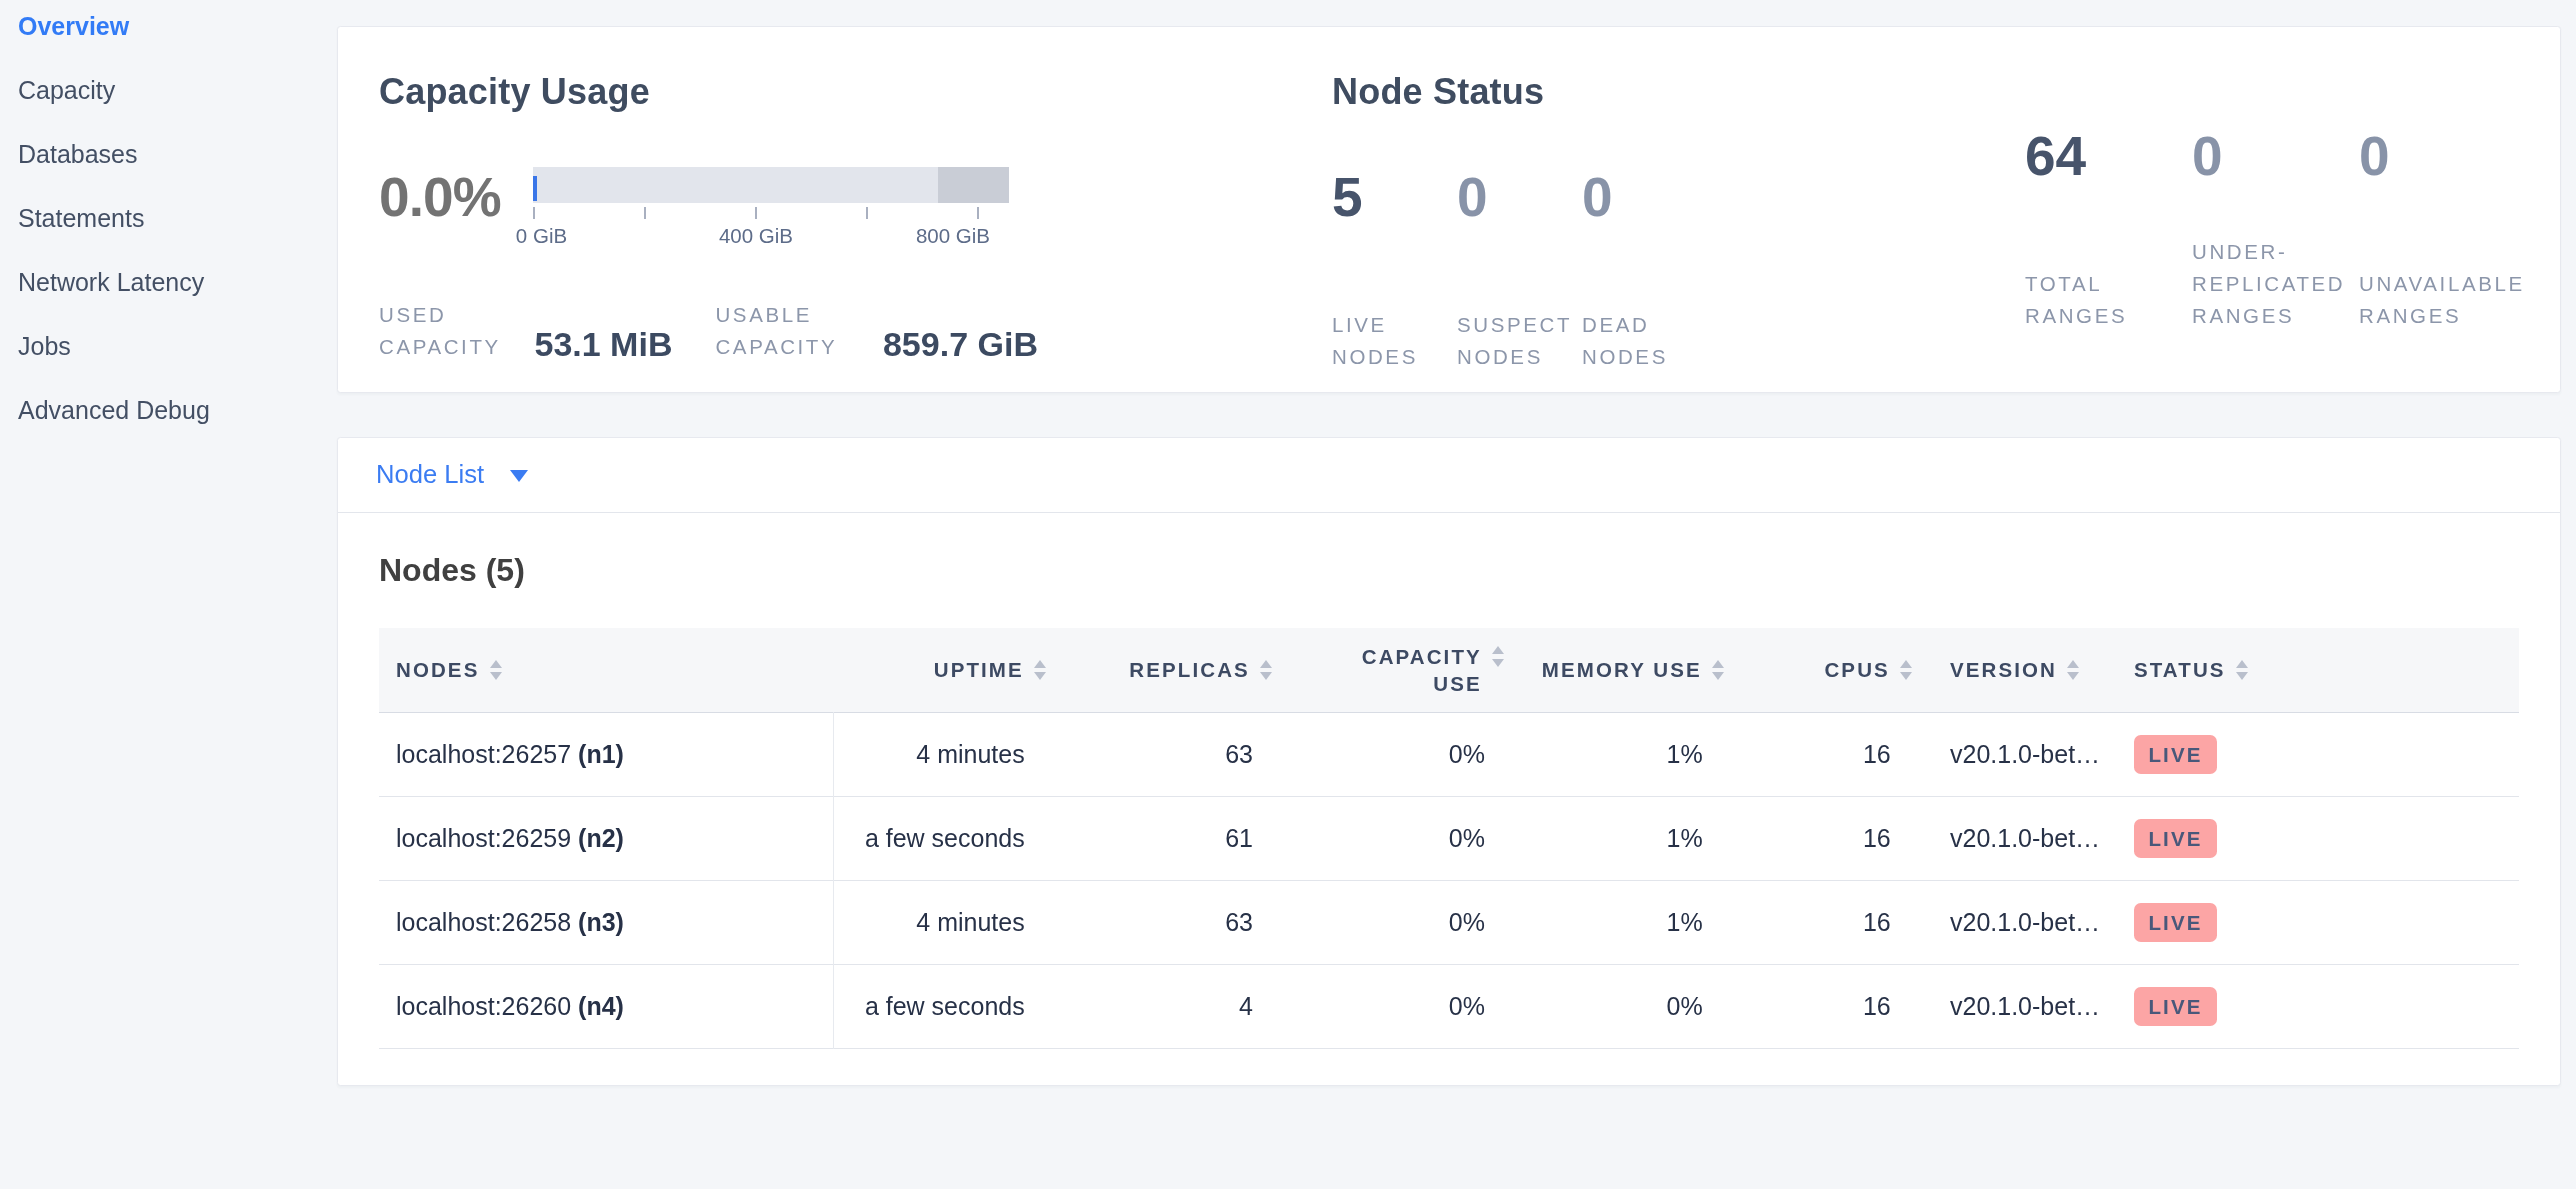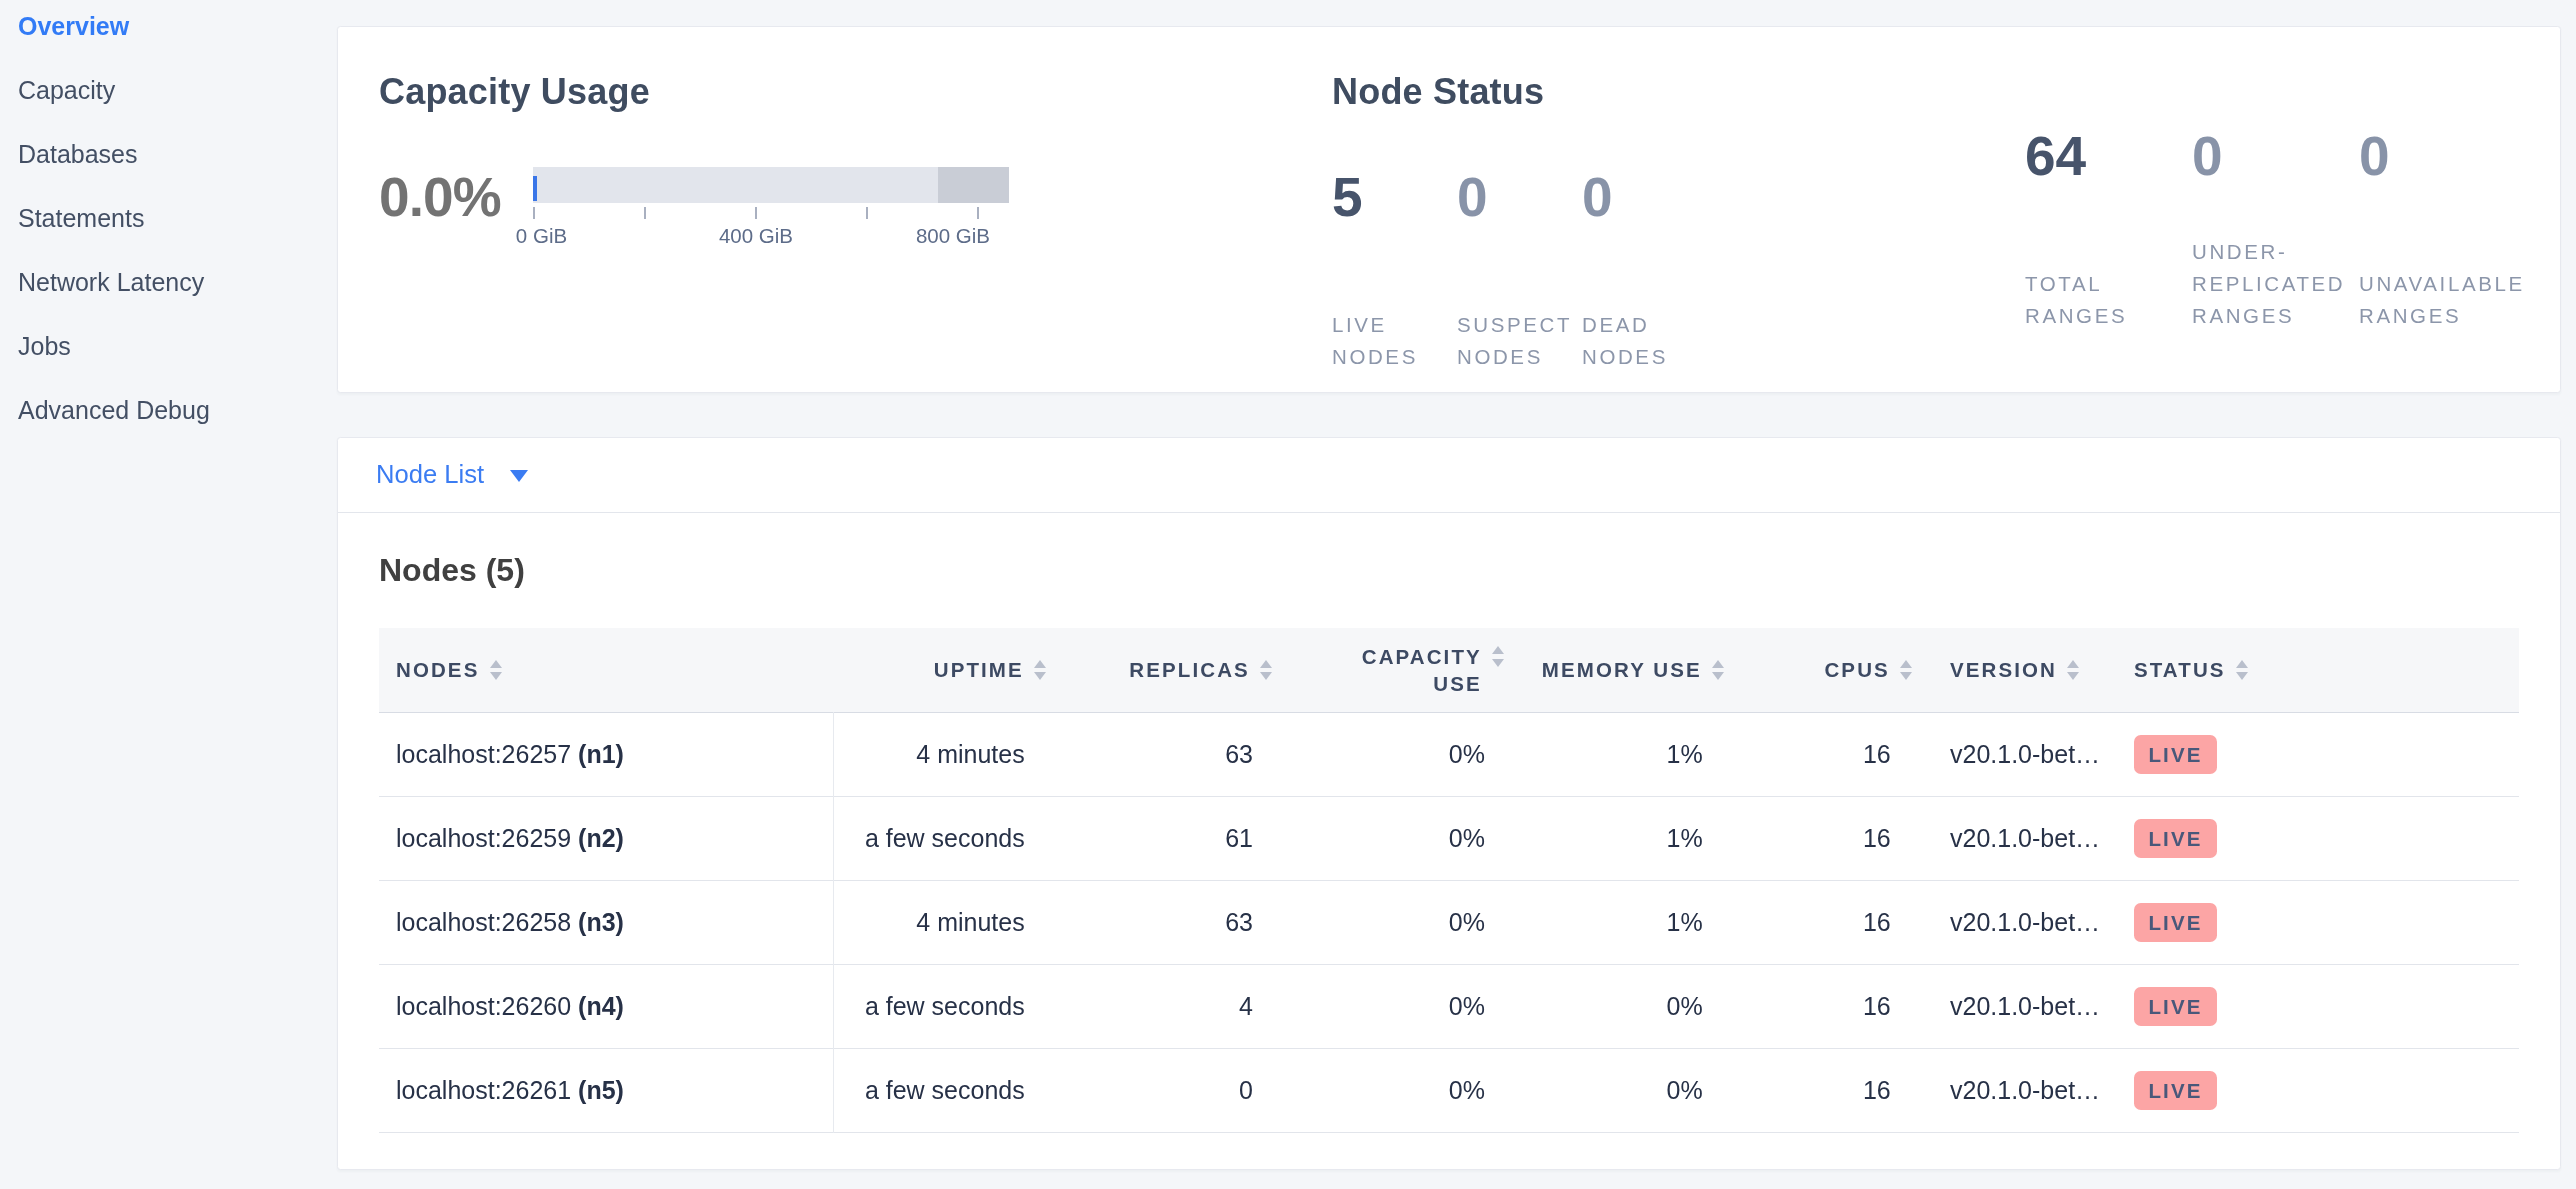--- a/index.html
+++ b/index.html
@@ -155,20 +155,26 @@
                 <i style="left:333px"></i>
                 <i style="left:444px"></i>
             </div>
             <div class="cap-tick-labels">
               <span style="left:8.5px">0 GiB</span>
               <span style="left:223px">400 GiB</span>
               <span style="left:420px">800 GiB</span>
             </div>
           </div>
         </div>
+        <div class="cap-bottom">
+          <div class="metric-label">USED CAPACITY</div>
+          <div class="metric-value">53.1 MiB</div>
+          <div class="metric-label usable">USABLE CAPACITY</div>
+          <div class="metric-value">859.7 GiB</div>
+        </div>
       </div>
 
       <div class="summary-section sec-nodes">
         <h2 class="card-title">Node Status</h2>
         <div class="stats-row">
           <div class="stat">
             <div class="stat-value">5</div>
             <div class="stat-label">LIVE NODES</div>
           </div>
           <div class="stat">
@@ -333,30 +339,20 @@
             <tr>
               <td class="c1"><span class="node-addr">localhost:26260</span> <span class="node-name">(n4)</span></td>
               <td class="c2">a few seconds</td>
               <td class="c3">4</td>
               <td class="c4">0%</td>
               <td class="c5">0%</td>
               <td class="c6">16</td>
               <td class="c7">v20.1.0-bet…</td>
               <td class="c8"><span class="badge">LIVE</span></td>
             </tr>
-            <tr>
-              <td class="c1"><span class="node-addr">localhost:26261</span> <span class="node-name">(n5)</span></td>
-              <td class="c2">a few seconds</td>
-              <td class="c3">0</td>
-              <td class="c4">0%</td>
-              <td class="c5">0%</td>
-              <td class="c6">16</td>
-              <td class="c7">v20.1.0-bet…</td>
-              <td class="c8"><span class="badge">LIVE</span></td>
-            </tr>
           </tbody>
         </table>
       </div>
     </section>
 
   </main>
 </div>
 
 
 </body></html>

